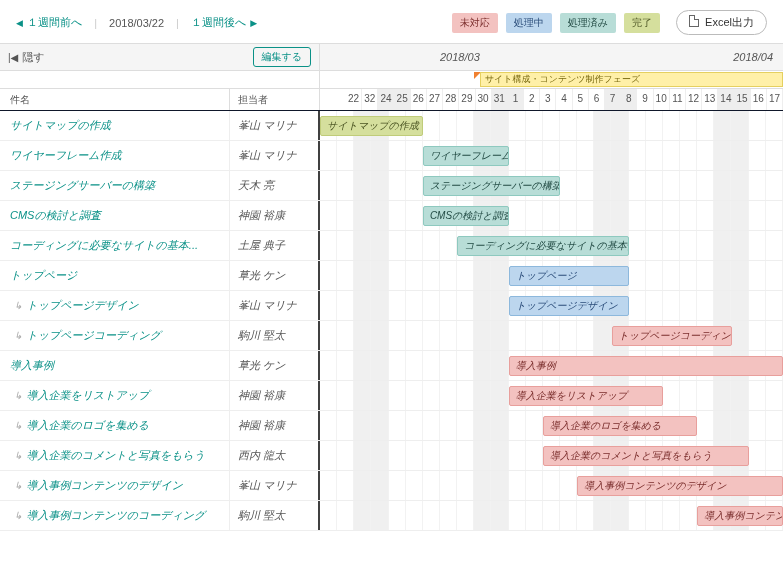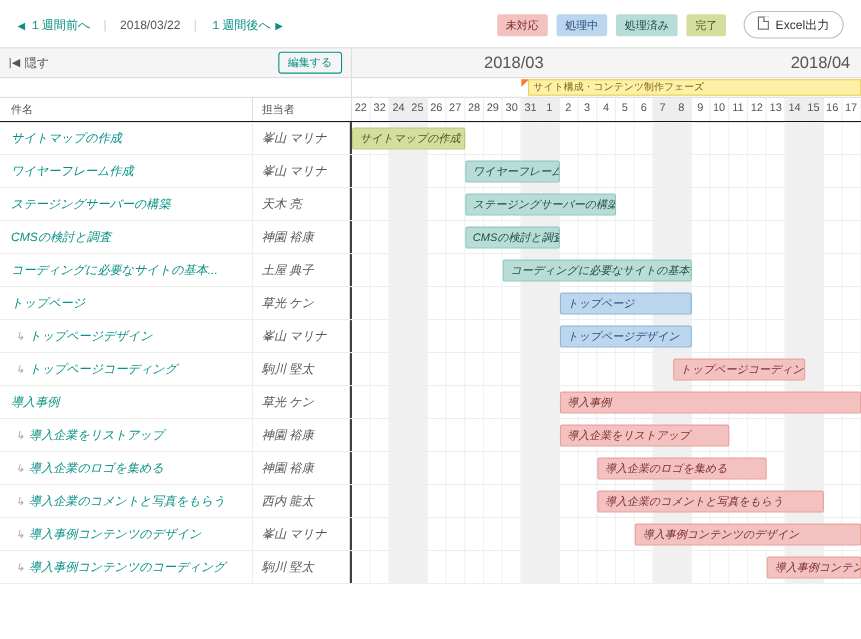--- a/index.html
+++ b/index.html
@@ -22,36 +22,36 @@
 .excel-icon { display: inline-block; width: 10px; height: 12px; border: 1px solid #666; position: relative; }
 .excel-icon::after { content: ''; position: absolute; top: -1px; right: -1px; width: 4px; height: 4px; background: #fff; border-left: 1px solid #666; border-bottom: 1px solid #666; }
 
 
 .header-row { display: flex; border-top: 1px solid #ddd; border-bottom: 1px solid #ddd; background: #f5f5f5; height: 28px; align-items: stretch; }
 .left-head { width: 320px; display: flex; align-items: center; padding: 0 8px; gap: 6px; border-right: 1px solid #ddd; }
 .hide-btn { color: #555; cursor: pointer; display: inline-flex; align-items: center; gap: 4px; }
 .hide-icon { font-size: 10px; }
 .edit-btn { margin-left: auto; border: 1px solid #0a9187; color: #0a9187; border-radius: 3px; padding: 2px 8px; cursor: pointer; font-size: 10px; }
 .month-area { flex: 1; display: flex; align-items: center; position: relative; }
-.month-lbl { position: absolute; font-size: 15px; color: #555; }
+.month-lbl { position: absolute; font-size: 11px; color: #555; font-style: italic; }
 .month1 { left: 120px; }
 .month2 { right: 10px; }
 
 
 .phase-row { display: flex; height: 18px; border-bottom: 1px solid #ddd; }
 .phase-left { width: 320px; border-right: 1px solid #ddd; }
 .phase-right { flex: 1; position: relative; }
 .phase-bar { position: absolute; top: 1px; height: 15px; background: #fff0a8; border: 1px solid #e5d060; color: #7a6a10; font-size: 9px; display: flex; align-items: center; padding: 0 4px; white-space: nowrap; }
 .flag { position: absolute; top: 1px; width: 0; height: 0; border-top: 7px solid #f08030; border-bottom: 7px solid transparent; border-right: 7px solid transparent; border-left: 0; }
 
 
 .cols-row { display: flex; height: 22px; border-bottom: 1px solid #0f172a; font-size: 10px; color: #555; }
 .col-name { width: 230px; padding: 4px 10px; border-right: 1px solid #ddd; }
 .col-assign { width: 90px; padding: 4px 8px; border-right: 1px solid #ddd; }
-.days-head { flex: 1; display: flex; }
+.days-head { flex: 1; display: flex; margin-left: 26px; }
 .day-cell { flex: 1; text-align: center; padding-top: 4px; border-right: 1px solid #eee; }
 .day-cell.weekend { background: #eee; }
 
 
 .tasks { }
 .task-row { display: flex; height: 30px; border-bottom: 1px solid #eee; font-style: italic; }
 .task-name { width: 230px; padding: 7px 10px; border-right: 1px solid #eee; color: #0a9187; cursor: pointer; white-space: nowrap; overflow: hidden; text-overflow: ellipsis; display: flex; align-items: center; gap: 4px; }
 .task-name .indent { color: #aaa; font-size: 10px; }
 .task-assign { width: 90px; padding: 7px 8px; border-right: 2px solid #404040; color: #555; white-space: nowrap; }
 .task-gantt { flex: 1; position: relative; }

